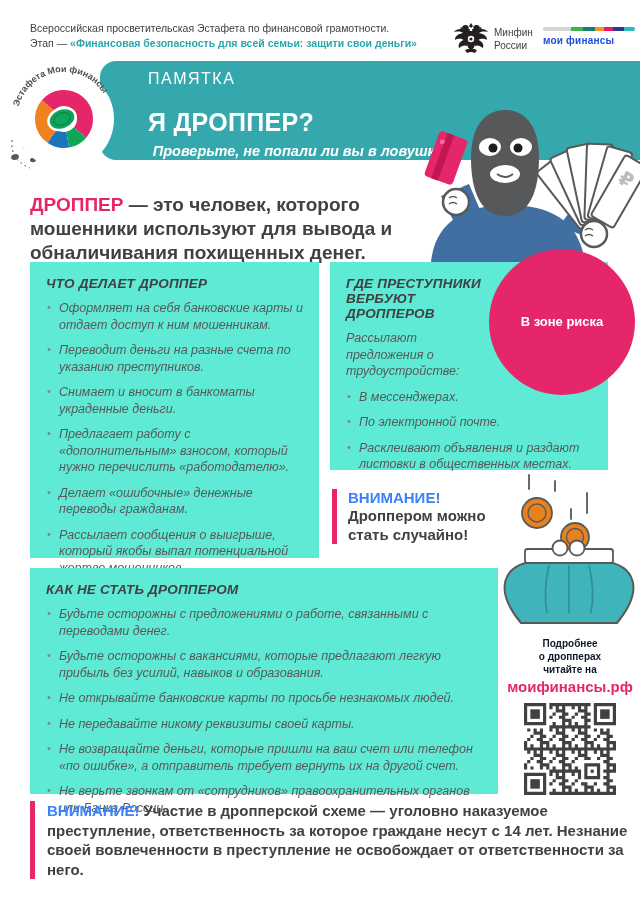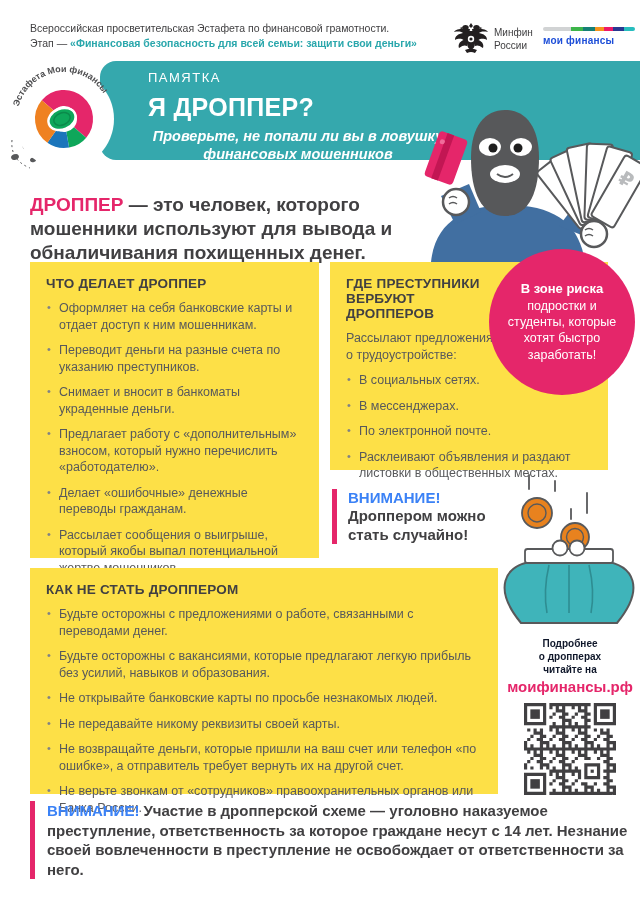--- a/index.html
+++ b/index.html
@@ -17,34 +17,34 @@
   .emblem{left:451px;top:17px;width:40px;height:40px;}
   .minfin{left:494px;top:26px;font-size:10px;line-height:1.3;color:#414042;}
   .mflogo{left:543px;top:27px;width:92px;}
   .mflogo .bar{display:flex;height:4px;border-radius:2px;overflow:hidden;margin-bottom:4px;}
   .mflogo .bar i{display:block;height:4px;}
   .mflogo .txt{font-size:10px;font-weight:bold;color:#1d4ed8;letter-spacing:.2px;}
 
   
   .band{left:100px;top:61px;width:540px;height:99px;background:#35a8ad;border-radius:16px 0 0 16px;}
   .band-text{left:148px;top:70px;color:#fff;}
-  .kicker{font-size:13px;letter-spacing:1.5px;font-weight:500;margin:0 0 8px 0;}
+  .kicker{font-size:16px;letter-spacing:1.5px;font-weight:500;margin:0 0 20px 0;}
   .big-title{font-size:25px;font-weight:800;margin:0 0 5px 0;letter-spacing:.3px;}
   .subtitle{font-size:14.5px;font-style:italic;font-weight:600;line-height:1.25;margin:0;width:300px;text-align:center;}
   .logo-circle{left:8px;top:60px;width:112px;height:112px;}
 
   
   .person{left:403px;top:108px;width:237px;height:154px;}
 
   
   .definition{left:30px;top:174px;width:398px;font-size:19px;font-weight:800;line-height:1.26;color:#414042;}
   .definition .term{color:#e5266a;}
 
   
-  .panel{background:#fde047;box-sizing:border-box;padding:14px 16px;}
+  .panel{background:#5eead4;box-sizing:border-box;padding:14px 16px;font-style:italic;}
   .panel h3{margin:0 0 9px 0;font-size:13.5px;font-weight:800;color:#414042;letter-spacing:.2px;}
   .panel ul{list-style:none;margin:0;padding:0;}
   .panel li{position:relative;padding-left:13px;font-size:12.5px;color:#58595b;line-height:1.32;margin-bottom:9px;}
   .panel li::before{content:"•";position:absolute;left:1px;top:0;color:#808285;font-size:11px;}
   .panel-what{left:30px;top:262px;width:289px;height:296px;}
   .panel-where{left:330px;top:262px;width:278px;height:208px;}
   .panel-where h3{width:150px;}
   .panel-where .intro{width:150px;font-size:12.5px;color:#58595b;line-height:1.32;margin:0 0 9px 0;}
   .panel-how{left:30px;top:568px;width:468px;height:226px;}
 
@@ -212,30 +212,29 @@
     <li>Предлагает работу с «дополнительным» взносом, который нужно перечислить «работодателю».</li>
     <li>Делает «ошибочные» денежные переводы гражданам.</li>
     <li>Рассылает сообщения о выигрыше, который якобы выпал потенциальной жертве мошенников.</li>
   </ul>
 </section>
 
 <section class="abs panel panel-where">
   <h3>ГДЕ ПРЕСТУПНИКИ ВЕРБУЮТ ДРОППЕРОВ</h3>
   <p class="intro">Рассылают предложения о трудоустройстве:</p>
   <ul>
-    <li>В социальных сетях.</li>
     <li>В мессенджерах.</li>
     <li>По электронной почте.</li>
     <li>Расклеивают объявления и раздают листовки в общественных местах.</li>
   </ul>
 </section>
 
 <div class="abs bubble">
   <p><span class="b">В зоне риска</span><br>
-  <span>подростки и студенты, которые хотят быстро заработать!</span></p>
+  </p>
 </div>
 
 <div class="abs attn attn1">
   <span class="label">ВНИМАНИЕ!</span><br>
   <span>Дроппером можно стать случайно!</span>
 </div>
 
 <svg class="abs wallet" viewBox="0 0 143 160" aria-hidden="true">
   <g stroke="#58595b" stroke-width="1.8" stroke-linecap="round">
     <line x1="32" y1="10" x2="32" y2="24"></line>

